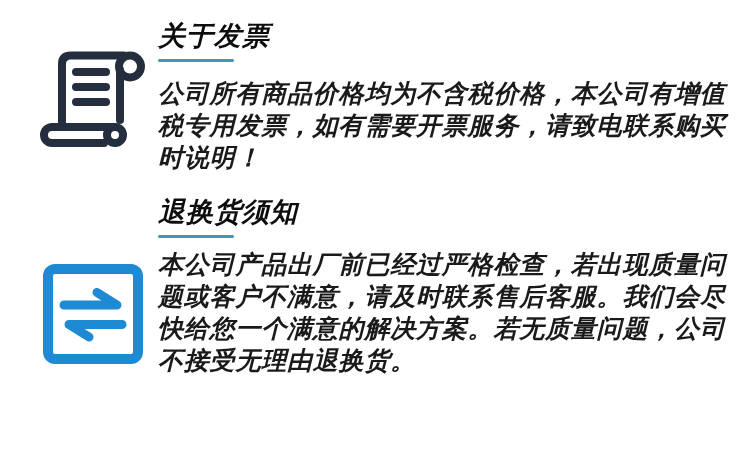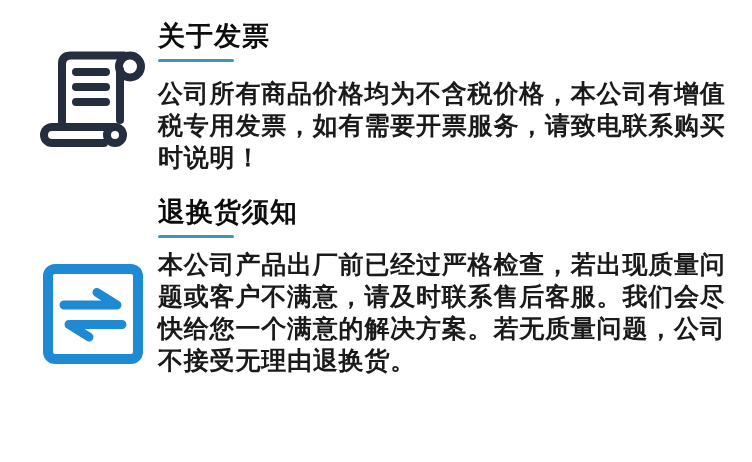--- a/index.html
+++ b/index.html
@@ -4,20 +4,21 @@
 <style>
   * { margin: 0; padding: 0; box-sizing: border-box; }
   html, body { background: #ffffff; }
   .page {
     position: relative;
     width: 752px;
     height: 462px;
     background: #ffffff;
     overflow: hidden;
     font-family: "Liberation Sans", sans-serif;
+    font-style: italic;
   }
   .icon-box { position: absolute; }
   .icon-box svg { display: block; }
   .content {
     position: absolute;
     left: 158px;
     width: 600px;
   }
   .section-title {
     font-size: 27px;

